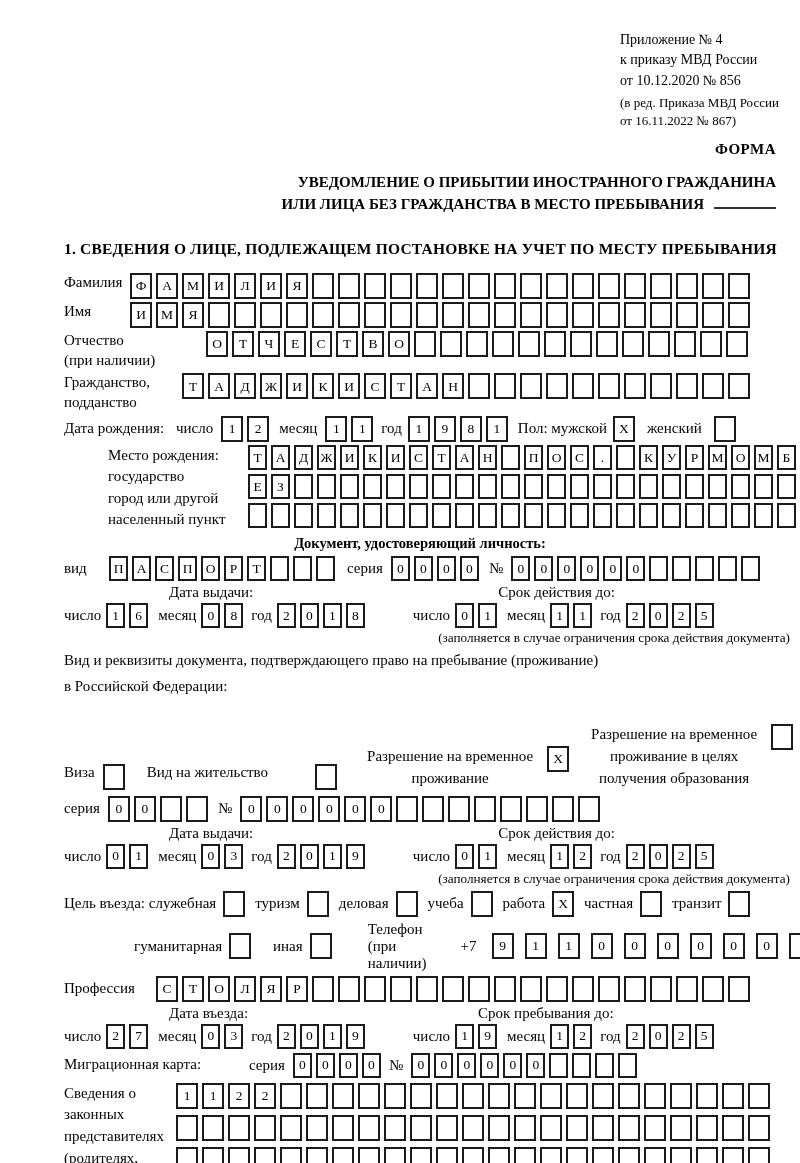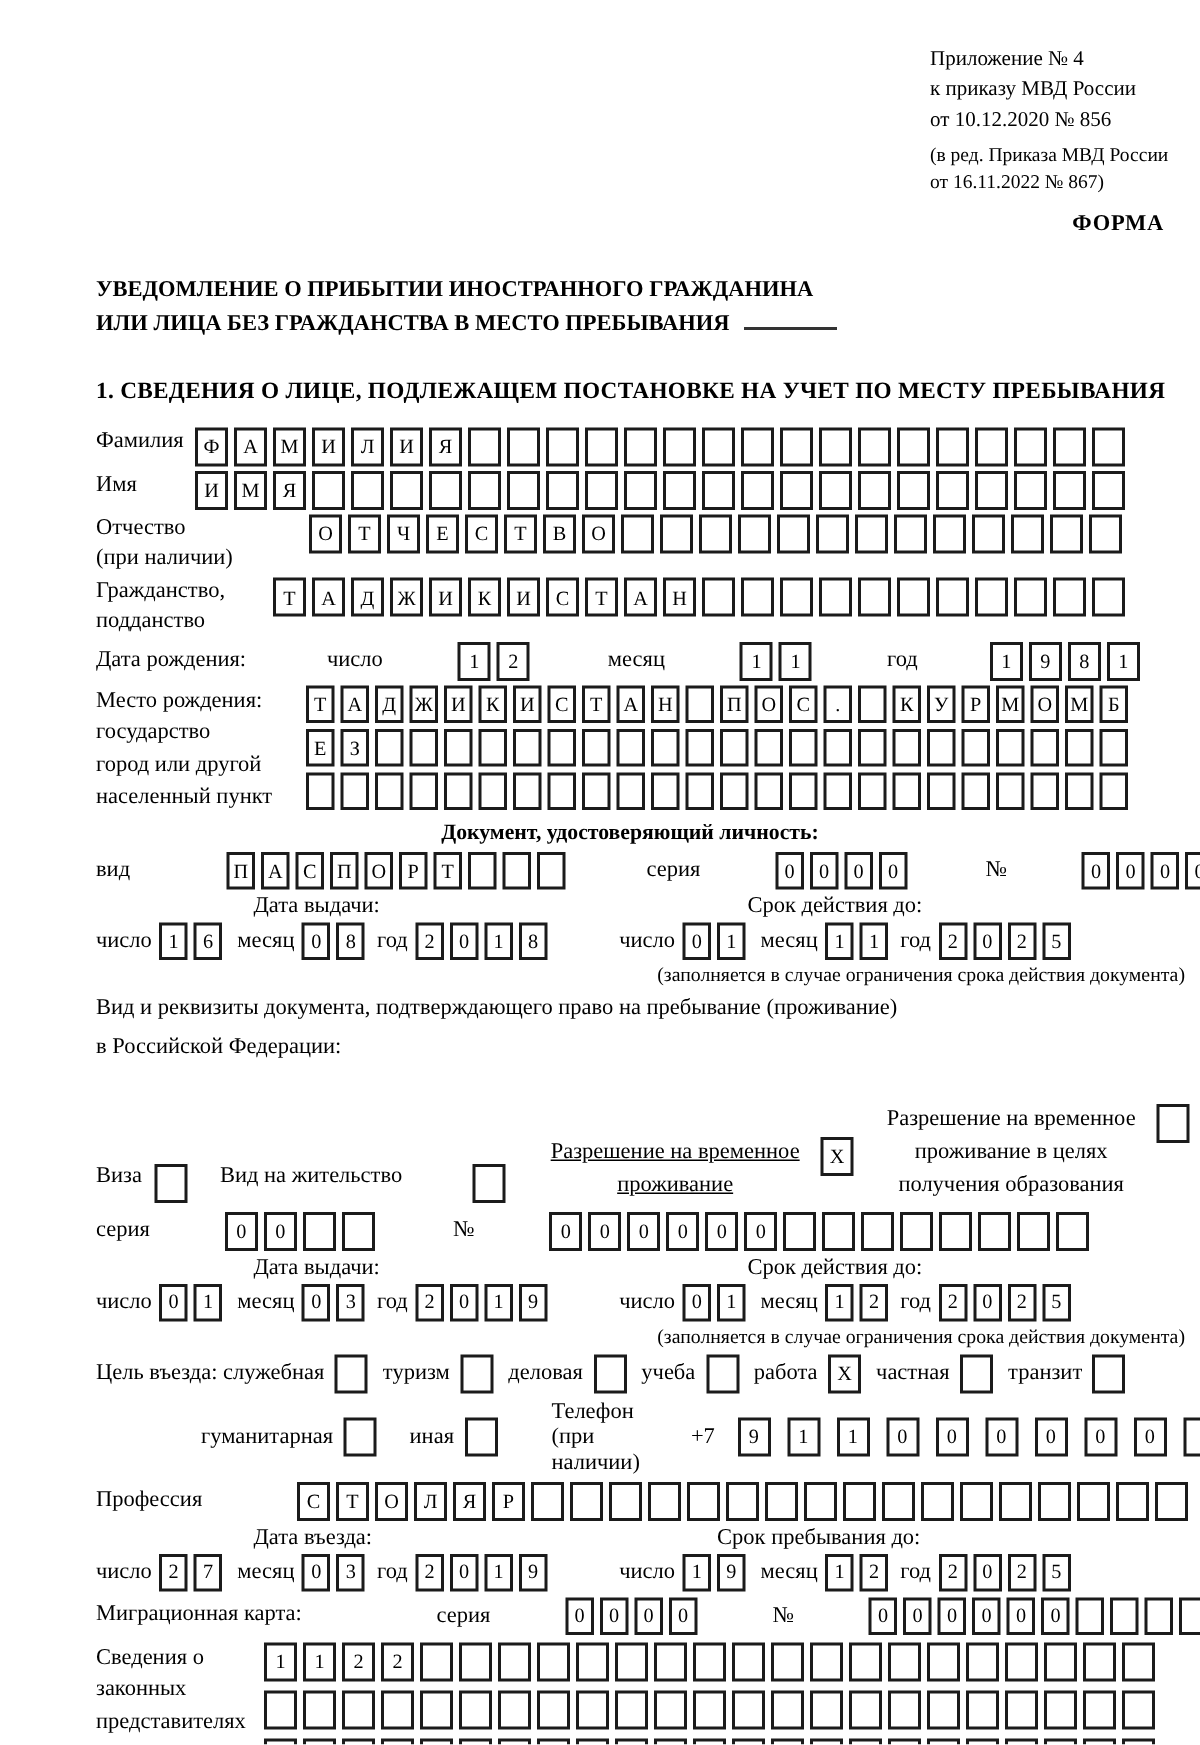--- a/index.html
+++ b/index.html
@@ -5,29 +5,29 @@
   html,body{margin:0;padding:0;background:#fff;}
   .page{
     width:800px;height:1163px;box-sizing:border-box;background:#fff;
     font-family:"Liberation Serif","DejaVu Serif",serif;color:#000;
     padding:30px 10px 0 64px;overflow:hidden;position:relative;
   }
   
   .appendix{margin-left:556px;width:200px;font-size:14px;line-height:1.45;}
   .revision{margin-left:556px;width:200px;font-size:13px;line-height:1.42;margin-top:3px;}
   .forma{width:712px;text-align:right;font-weight:bold;font-size:15px;margin-top:10px;letter-spacing:.5px;}
-  .title{width:712px;text-align:left;font-weight:bold;font-size:15px;line-height:1.5;margin-top:24px;}
+  .title{width:712px;text-align:right;font-weight:bold;font-size:15px;line-height:1.5;margin-top:13px;}
   .blank-line{display:inline-block;width:62px;border-bottom:2px solid #333;height:14px;margin-left:10px;}
   .sec-heading{width:726px;font-weight:bold;font-size:15.5px;margin-top:24px;letter-spacing:.2px;}
   
   .rows{margin-top:15px;}
   .row{display:flex;align-items:flex-start;margin-bottom:3px;}
-  .row-c{align-items:center;gap:42px;}
+  .row-c{align-items:center;}
   .lbl{font-size:15px;line-height:1.32;flex:none;}
-  .w66{width:66px;} .w118{width:118px;} .w142{width:142px;} .w140{width:140px;}
+  .w66{width:66px;} .w118{width:118px;} .w142{width:142px;} .w140{width:140px;margin-left:44px;}
   .w45{width:45px;} .w92{width:92px;} .w185{width:185px;} .w112{width:112px;}
   .cells{display:inline-flex;gap:4px;flex:none;}
   .cell{
     width:18px;height:22px;border:2px solid #1b1b1b;background:#fff;
     display:inline-flex;align-items:center;justify-content:center;
     font-size:13.5px;line-height:1;flex:none;
   }
   .sm .cell{width:15px;height:21px;}
   .stack .cells{margin-bottom:4px;}
   .word{font-size:15px;flex:none;}
@@ -402,21 +402,21 @@
             <span class="cell"></span>
           </div>
       </div>
       <div class="opt" style="margin-left:22px;gap:25px;">
         <span>Вид на жительство</span>
         <div class="cells" style="margin-left:14px;">
             <span class="cell"></span>
           </div>
       </div>
       <div class="opt" style="margin-left:24px;">
-        <div class="opt-txt" style="width:178px;text-decoration:underline;">Разрешение на временное проживание</div>
+        <div class="opt-txt" style="width:178px;">Разрешение на временное проживание</div>
         <div class="cells">
             <span class="cell">X</span>
           </div>
       </div>
       <div class="opt" style="margin-left:16px;margin-top:23px;">
         <div class="opt-txt" style="width:178px;">Разрешение на временное проживание в целях получения образования</div>
         <div class="cells">
             <span class="cell"></span>
           </div>
       </div>

